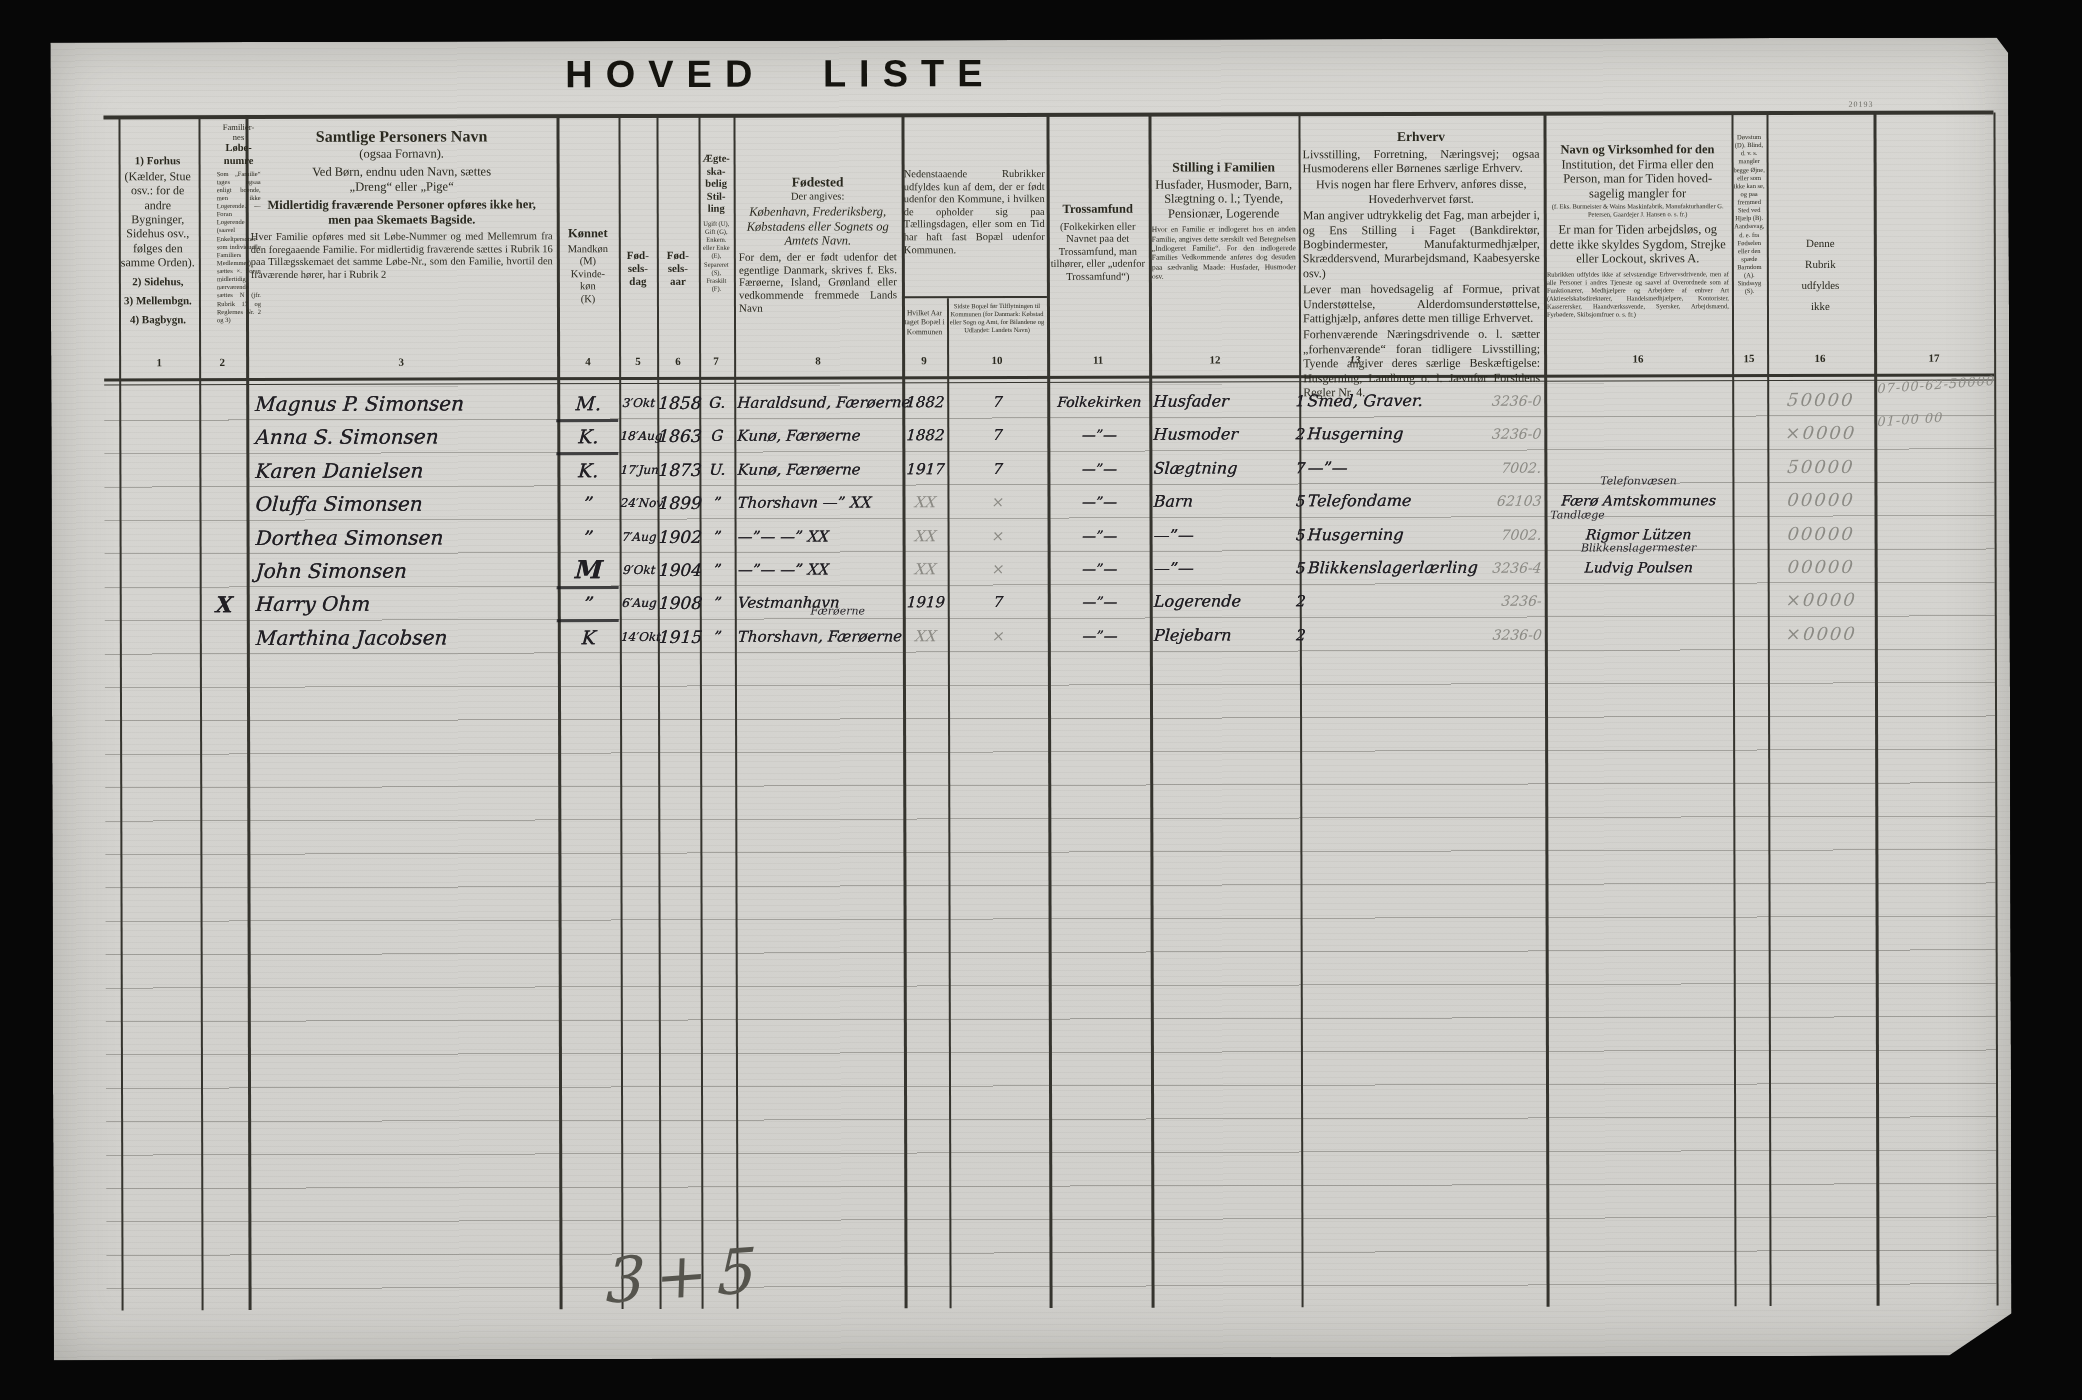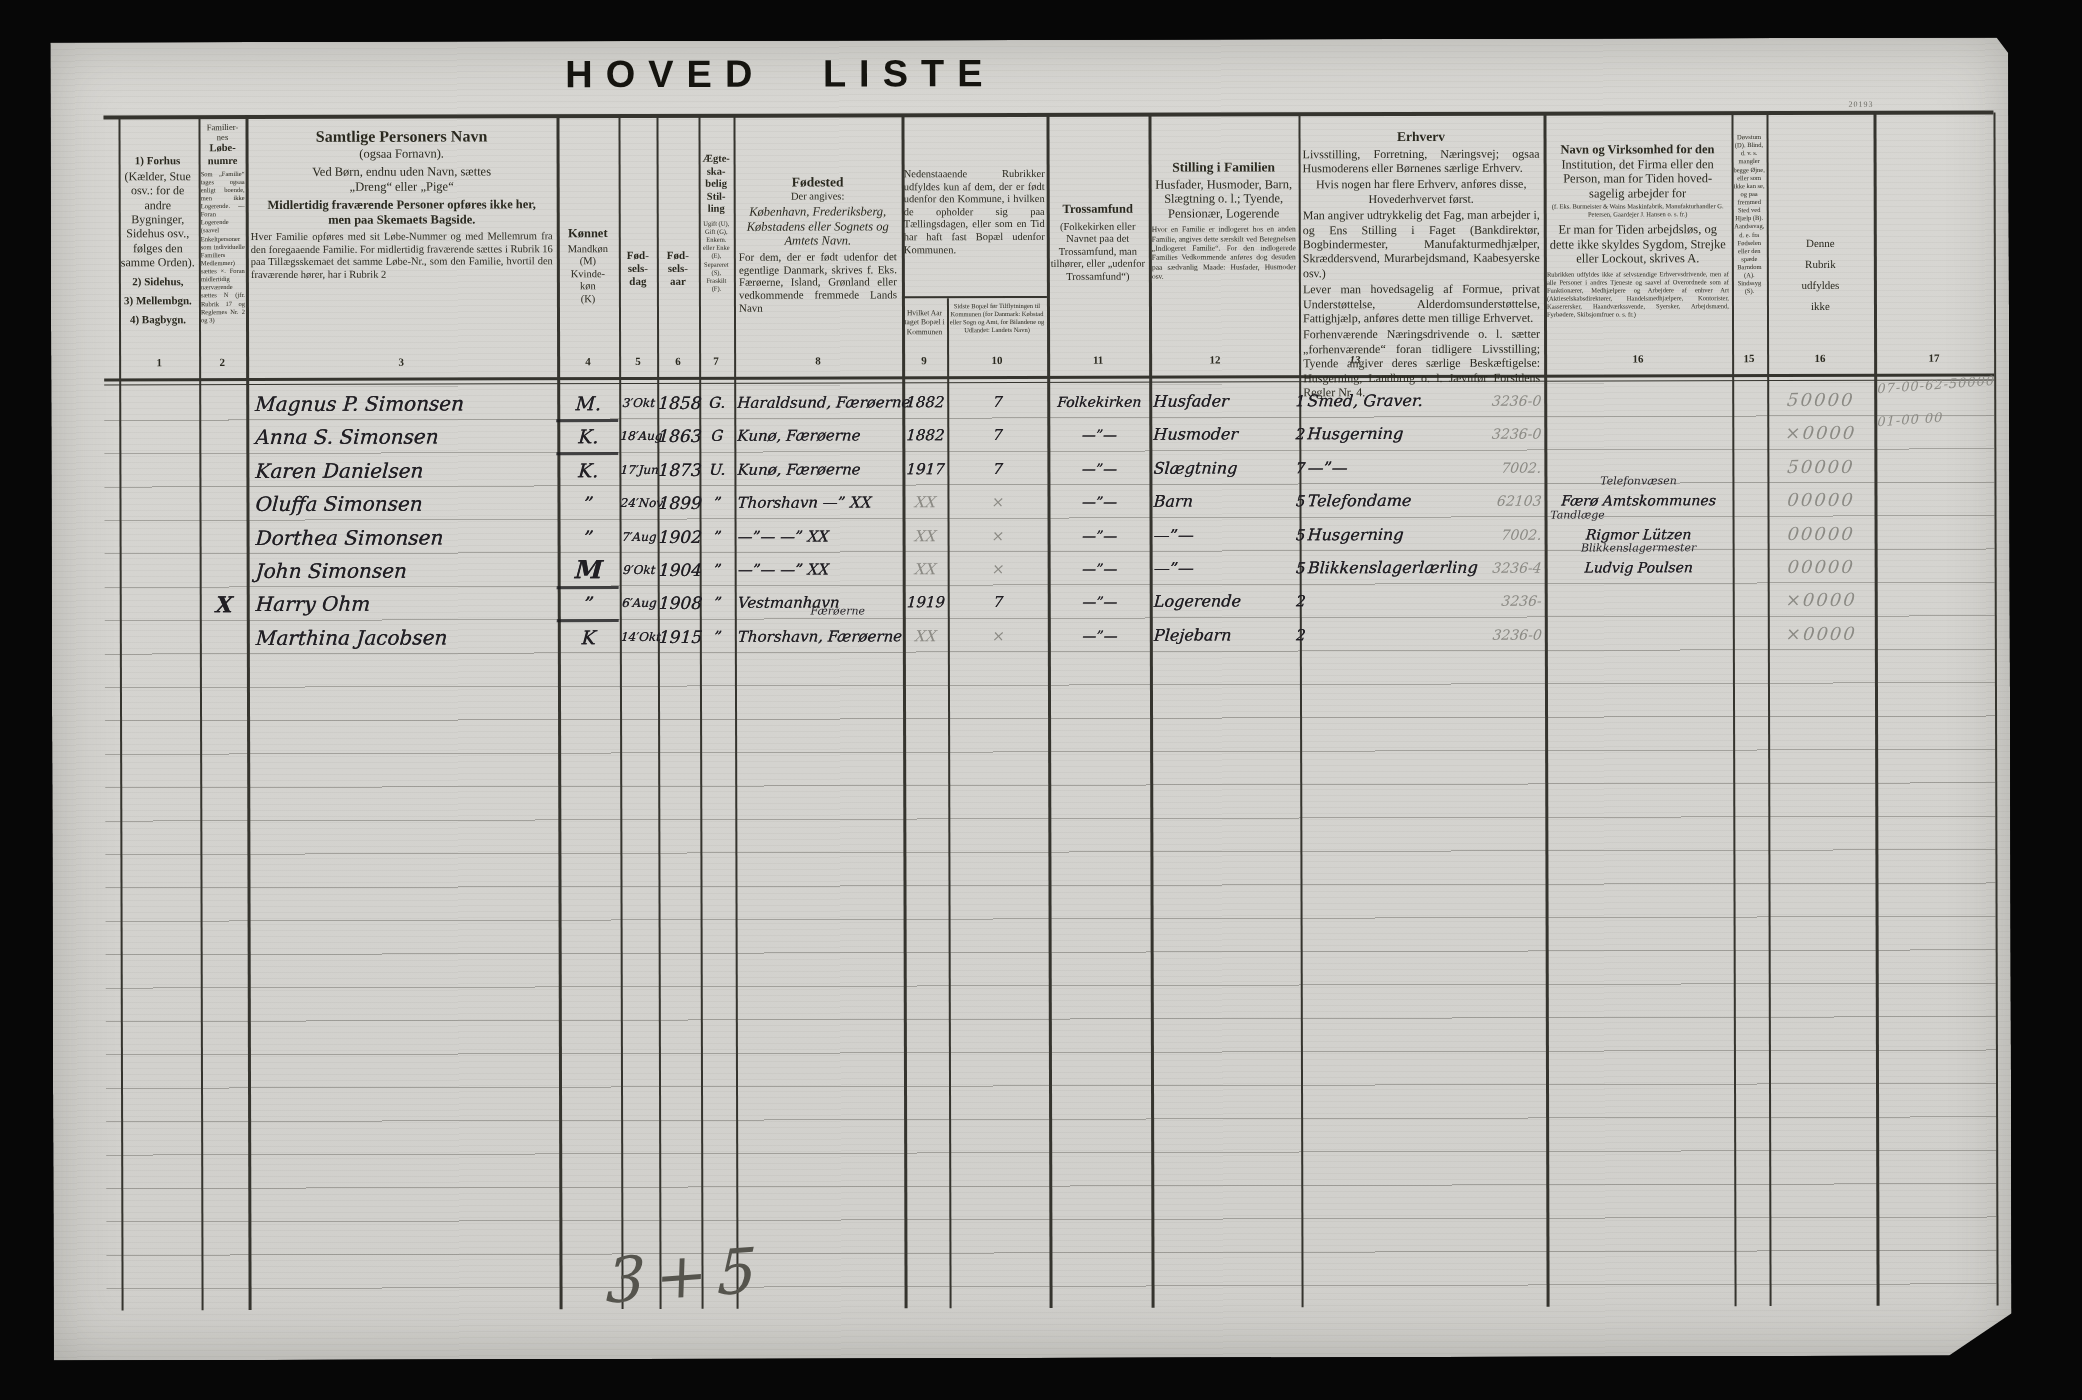--- a/index.html
+++ b/index.html
@@ -84,21 +84,21 @@
   <div class="ruling"></div>
 
   <div class="hcell print" style="left:66px;top:112px;width:82px;text-align:center">
     <div class="b s11">1) Forhus</div>
     <div class="s9 mt2">(Kælder, Stue osv.: for de andre Bygninger, Sidehus osv., følges den samme Orden).</div>
     <div class="b s11 mt6">2) Sidehus,</div>
     <div class="b s11 mt6">3) Mellembgn.</div>
     <div class="b s11 mt6">4) Bagbygn.</div>
   </div>
 
-  <div class="hcell print" style="left:148px;top:80px;width:48px;text-align:center">
+  <div class="hcell print" style="left:164px;top:80px;width:48px;text-align:center">
     <div class="s8">Familier-</div>
     <div class="s8">nes</div>
     <div class="b s10">Løbe-</div>
     <div class="b s10">numre</div>
     <div class="s6 mt2 just" style="padding:0 2px">Som „Familie“ tages ogsaa enligt boende, men ikke Logerende. — Foran Logerende (saavel Enkeltpersoner som individuelle Familiers Medlemmer) sættes ×. Foran midlertidig nærværende sættes N (jfr. Rubrik 17 og Reglernes Nr. 2 og 3)</div>
   </div>
 
   <div class="hcell print" style="left:200px;top:86px;width:302px;text-align:center">
     <div class="b s16">Samtlige Personers Navn</div>
     <div class="s12">(ogsaa Fornavn).</div>
@@ -173,21 +173,21 @@
     <div class="s9 mt2" style="text-align:center">Hvis nogen har flere Erhverv, anføres disse, Hovederhvervet først.</div>
     <div class="s9 mt2">Man angiver udtrykkelig det Fag, man arbejder i, og Ens Stilling i Faget (Bankdirektør, Bogbindermester, Manufakturmedhjælper, Skræddersvend, Murarbejdsmand, Kaabesyerske osv.)</div>
     <div class="s9 mt2">Lever man hovedsagelig af Formue, privat Understøttelse, Alderdomsunderstøttelse, Fattighjælp, anføres dette men tillige Erhvervet.</div>
     <div class="s9 mt2">Forhenværende Næringsdrivende o. l. sætter „forhenværende“ foran tidligere Livsstilling; Tyende angiver deres særlige Beskæftigelse: Husgerning, Landbrug o. l. Jævnfør Forsidens Regler Nr. 4.</div>
   </div>
 
   <div class="hcell print" style="left:1496px;top:104px;width:182px;text-align:center">
     <div class="s12 b">Navn og Virksomhed for den</div>
     <div class="s12">Institution, det Firma eller den</div>
     <div class="s12">Person, man for Tiden hoved-</div>
-    <div class="s12">sagelig arbejder for</div>
+    <div class="s12">sagelig mangler for</div>
     <div class="s6 mt2">(f. Eks. Burmeister &amp; Wains Maskinfabrik, Manufakturhandler G. Petersen, Gaardejer J. Hansen o. s. fr.)</div>
     <div class="s12 mt4">Er man for Tiden arbejdsløs, og dette ikke skyldes Sygdom, Strejke eller Lockout, skrives A.</div>
     <div class="s6 mt4 just">Rubrikken udfyldes ikke af selvstændige Erhvervsdrivende, men af alle Personer i andres Tjeneste og saavel af Overordnede som af Funktionærer, Medhjælpere og Arbejdere af enhver Art (Aktieselskabsdirektører, Handelsmedhjælpere, Kontorister, Kasserersker, Haandværkssvende, Syersker, Arbejdsmænd, Fyrbødere, Skibsjomfruer o. s. fr.)</div>
   </div>
 
   <div class="hcell print" style="left:1682px;top:95px;width:33px;text-align:center">
     <div class="s6">Døvstum (D). Blind, d. v. s. mangler begge Øjne, eller som ikke kan se, og paa fremmed Sted ved Hjælp (B). Aandssvag, d. e. fra Fødselen eller den spæde Barndom (A). Sindssyg (S).</div>
   </div>
 
   <div class="hcell print" style="left:1716px;top:195px;width:107px;text-align:center;line-height:1.9">

